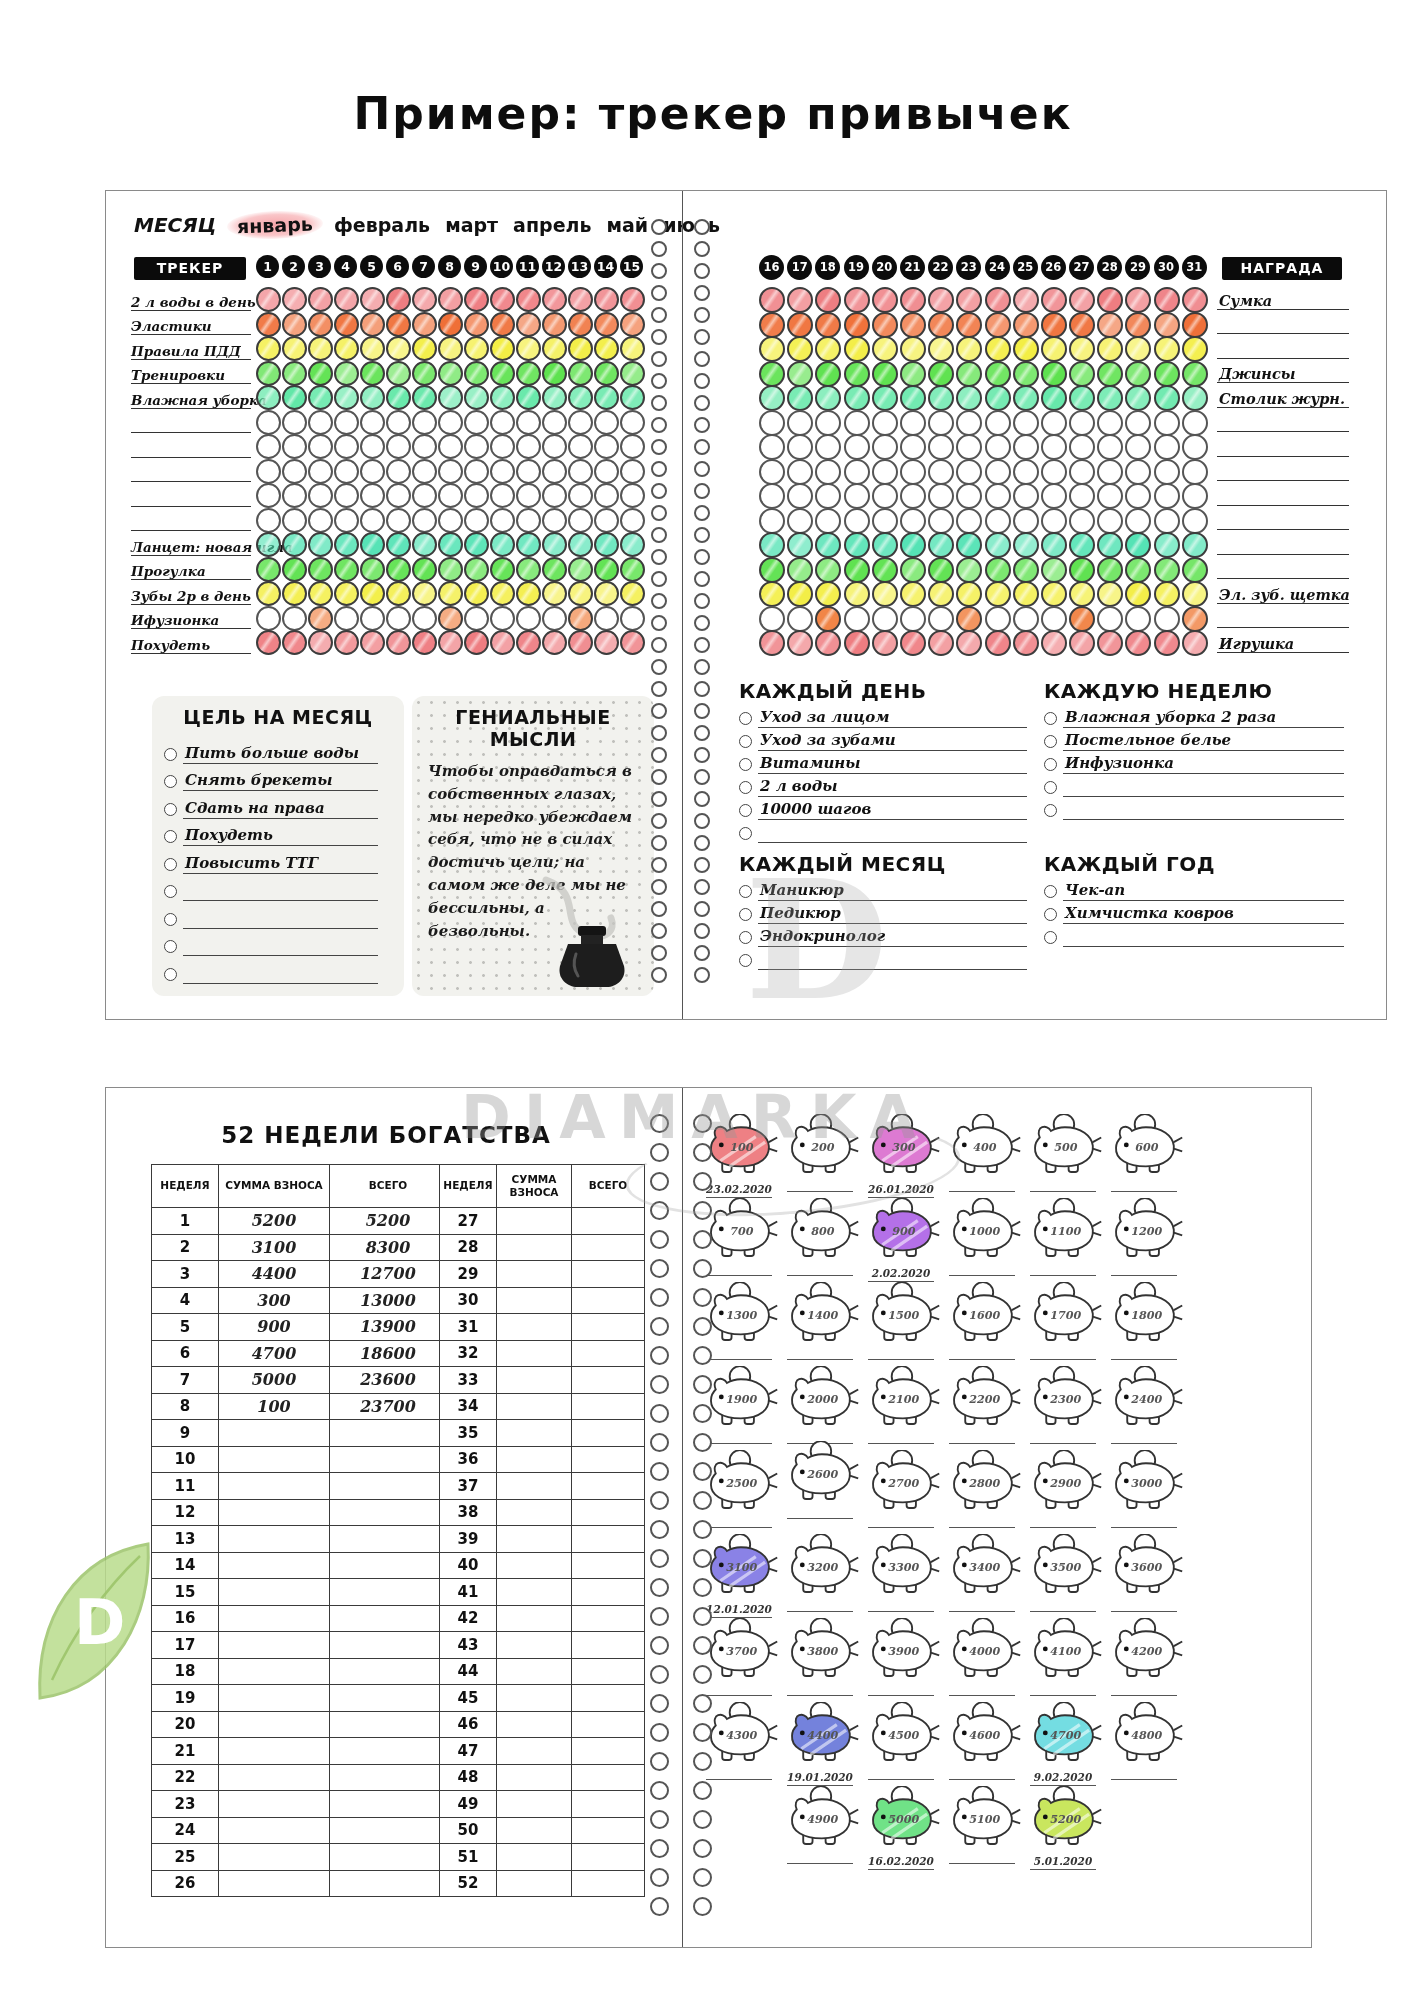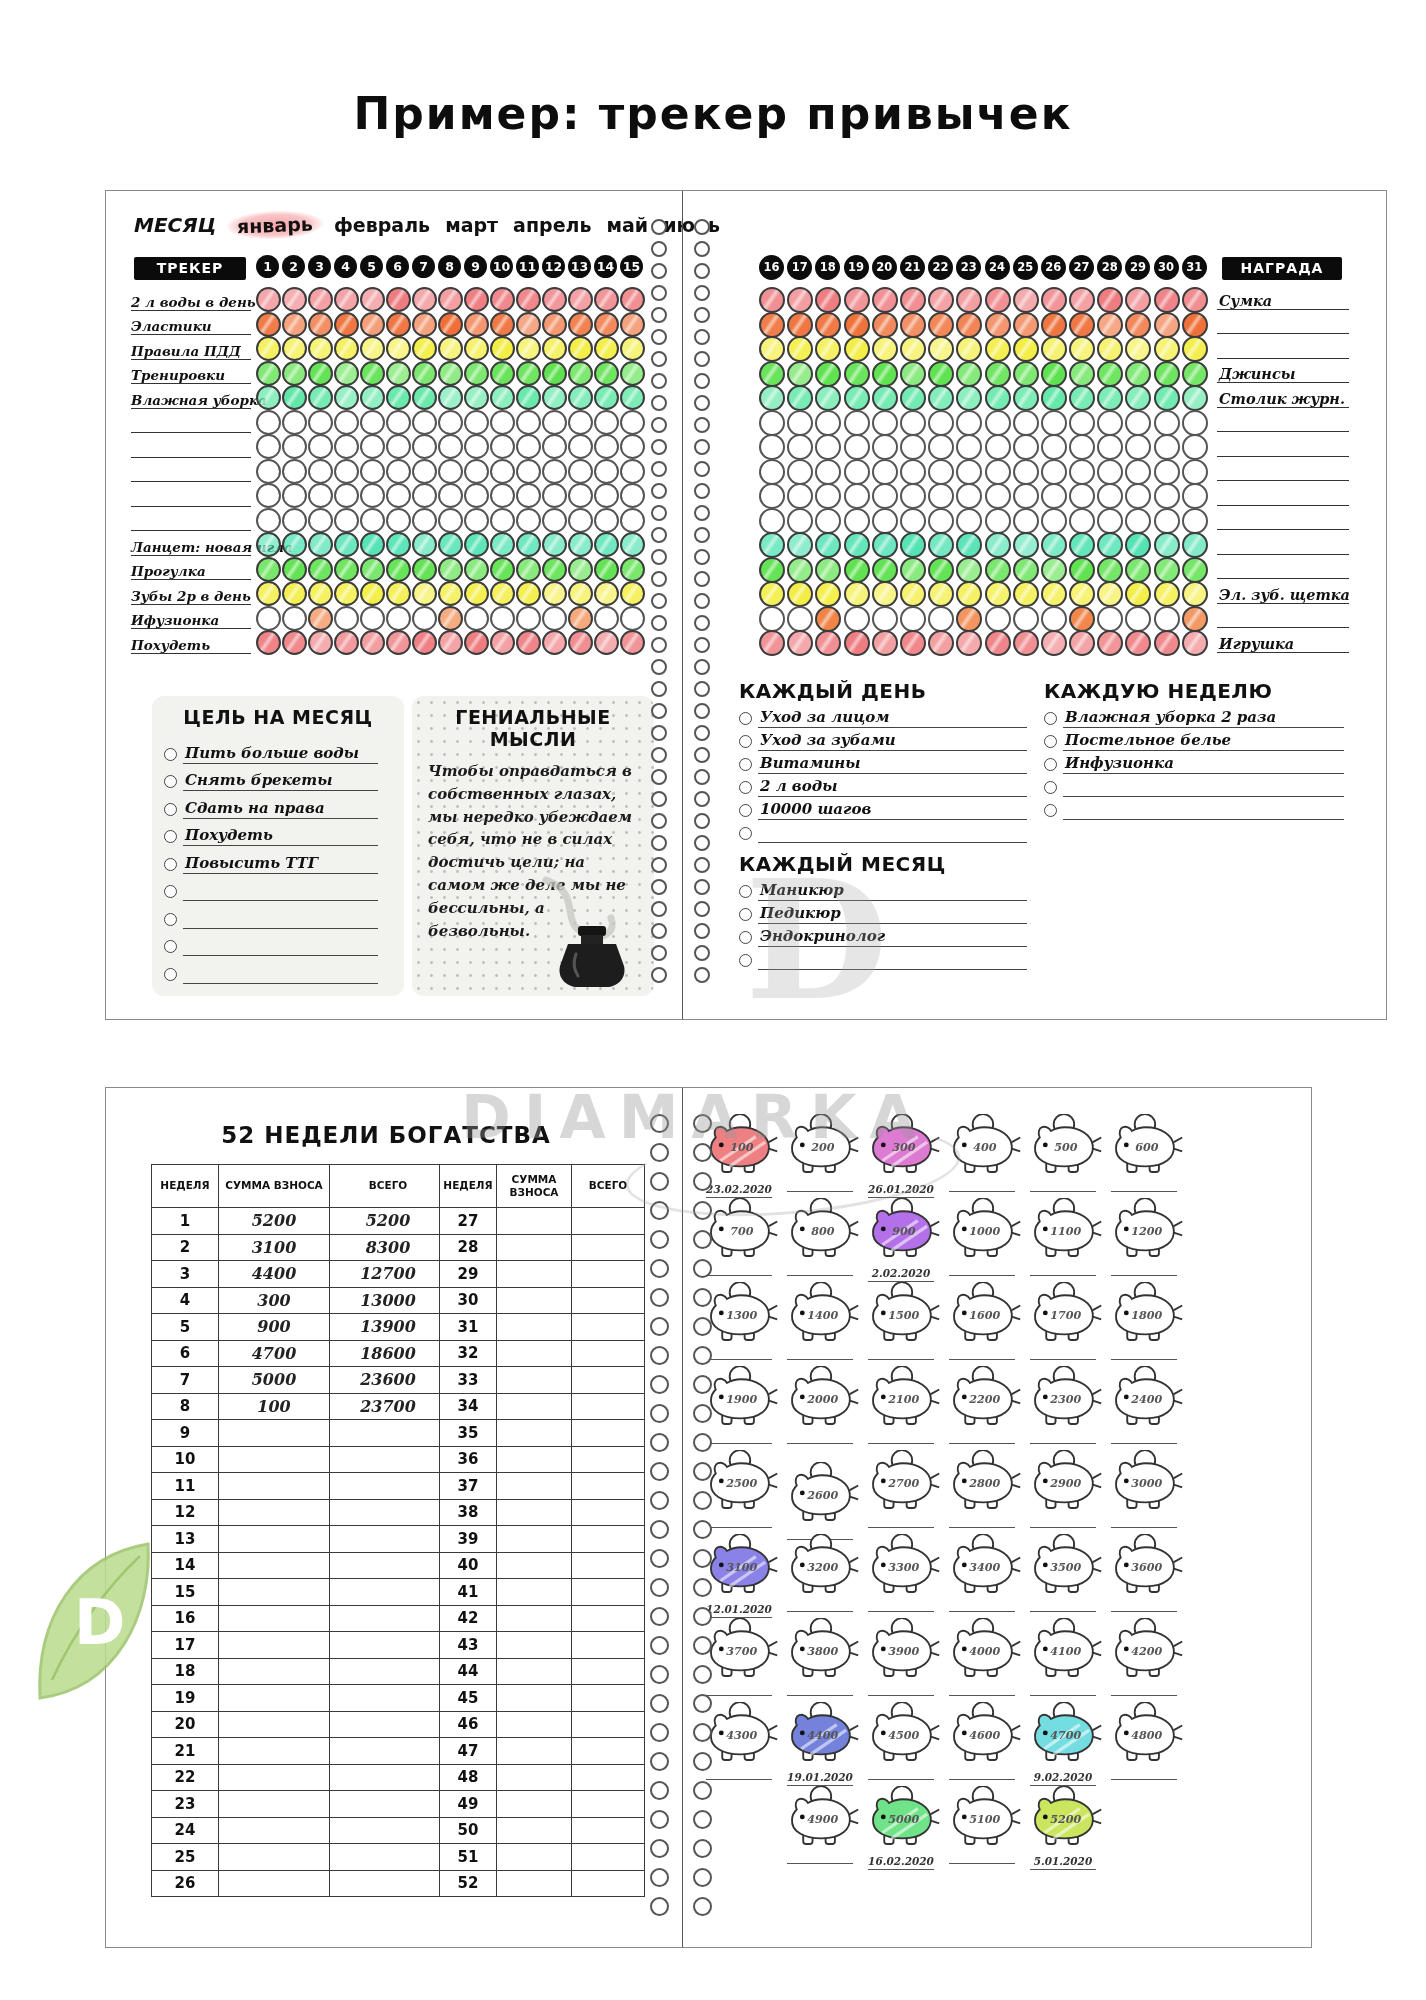--- a/index.html
+++ b/index.html
@@ -918,20 +918,35 @@
             </div>
             <div class="p-item">
               <span class="bullet"></span>
               <span class="line-text cursive"></span>
             </div>
             <div class="p-item">
               <span class="bullet"></span>
               <span class="line-text cursive"></span>
             </div>
           </div>
+          <div class="p-sec2r">
+            <div class="p-title">КАЖДЫЙ ГОД</div>
+            <div class="p-item">
+              <span class="bullet"></span>
+              <span class="line-text cursive">Чек-ап</span>
+            </div>
+            <div class="p-item">
+              <span class="bullet"></span>
+              <span class="line-text cursive">Химчистка ковров</span>
+            </div>
+            <div class="p-item">
+              <span class="bullet"></span>
+              <span class="line-text cursive"></span>
+            </div>
+          </div>
         </div>
     </div>
 
     <div id="holes1">
         <span class="hole" style="left: 545px; top: 28px; width: 12px; height: 12px;"></span>
         <span class="hole" style="left: 545px; top: 50px; width: 12px; height: 12px;"></span>
         <span class="hole" style="left: 545px; top: 72px; width: 12px; height: 12px;"></span>
         <span class="hole" style="left: 545px; top: 94px; width: 12px; height: 12px;"></span>
         <span class="hole" style="left: 545px; top: 116px; width: 12px; height: 12px;"></span>
         <span class="hole" style="left: 545px; top: 138px; width: 12px; height: 12px;"></span>
@@ -1562,21 +1577,21 @@
     <g stroke="#333" stroke-width="2" fill="#fff">
       <circle cx="45" cy="11" r="11"></circle>
       <rect x="26" y="47" width="10" height="15" rx="3"></rect>
       <rect x="50" y="47" width="10" height="15" rx="3"></rect>
       <path fill="#ffffff" d="M19,25 C14,13 27,10 31,18 C36,15 41,14 46,14 C63,14 75,23 76,34 C77,46 67,56 46,56 C26,56 13,48 14,36 C14,32 16,28 19,25 Z"></path>
       <path d="M76,30 L85,25 M76,37 L85,40" fill="none"></path>
       <circle cx="25" cy="33" r="2.6" fill="#111" stroke="none"></circle>
     </g>
     <text x="47" y="40" class="pigval">2500</text>
           </svg><div class="pig-line"></div></div>
-        <div class="pig" style="left: 95px; top: 374px;"><svg viewBox="0 0 88 64" width="82" height="60">
+        <div class="pig" style="left: 95px; top: 353px;"><svg viewBox="0 0 88 64" width="82" height="60">
     <g stroke="#333" stroke-width="2" fill="#fff">
       <circle cx="45" cy="11" r="11"></circle>
       <rect x="26" y="47" width="10" height="15" rx="3"></rect>
       <rect x="50" y="47" width="10" height="15" rx="3"></rect>
       <path fill="#ffffff" d="M19,25 C14,13 27,10 31,18 C36,15 41,14 46,14 C63,14 75,23 76,34 C77,46 67,56 46,56 C26,56 13,48 14,36 C14,32 16,28 19,25 Z"></path>
       <path d="M76,30 L85,25 M76,37 L85,40" fill="none"></path>
       <circle cx="25" cy="33" r="2.6" fill="#111" stroke="none"></circle>
     </g>
     <text x="47" y="40" class="pigval">2600</text>
           </svg><div class="pig-line"></div></div>

